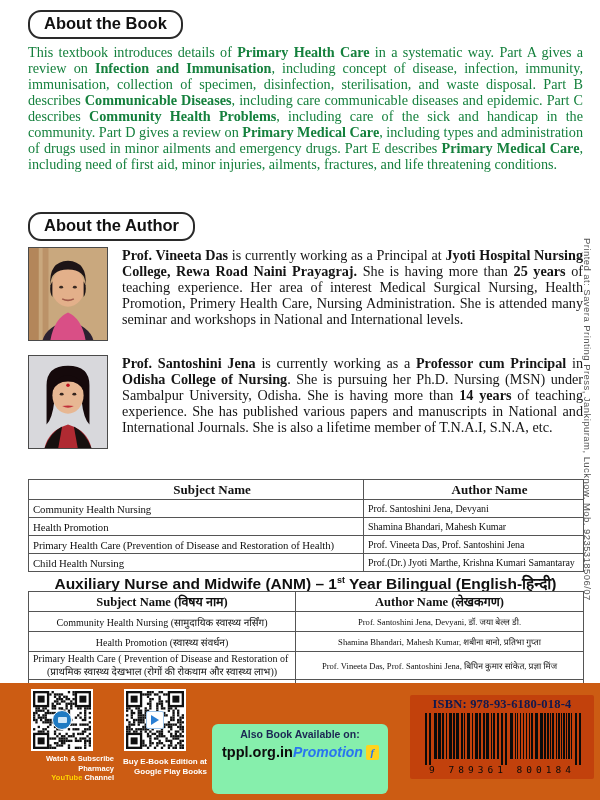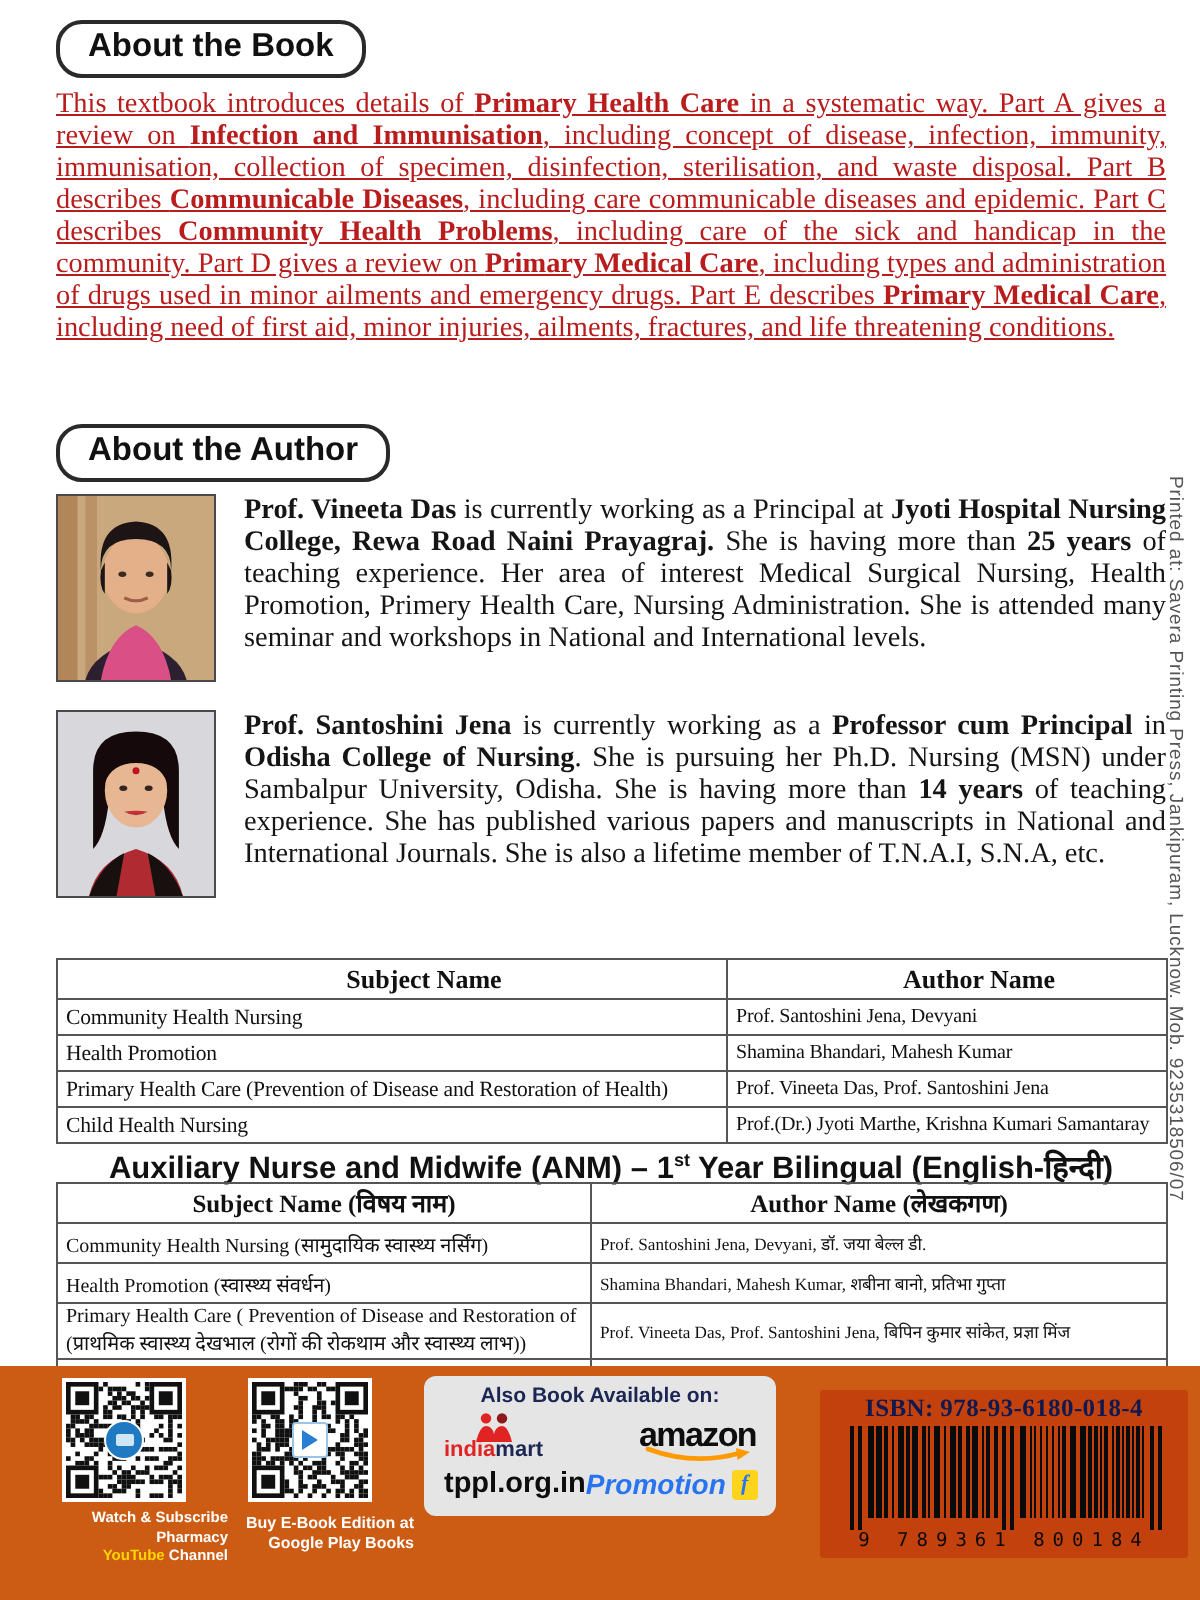--- a/index.html
+++ b/index.html
@@ -9,21 +9,21 @@
   html,body{margin:0;padding:0;background:#888;}
   .page{position:relative;width:600px;height:800px;background:#ffffff;overflow:hidden;
         font-family:"Liberation Serif",serif;color:var(--ink);margin:0 auto;}
 
   .badge{position:absolute;left:28px;border:2.5px solid #2a2a2a;border-radius:13px;
          padding:2px 14px 4px;font:bold 16.5px "Liberation Sans",sans-serif;color:#111;background:#fff;}
   .badge.book{top:10px;}
   .badge.author{top:212px;}
 
   .para{position:absolute;left:28px;width:555px;font-size:14.2px;line-height:16px;
-        text-align:justify;color:#b91c1c;text-decoration:underline;}
+        text-align:justify;color:#15803d;}
   .para.book{top:44px;}
   .bio{position:absolute;left:122px;width:461px;font-size:14.2px;line-height:16px;
        text-align:justify;color:#151515;}
   .bio.a1{top:247px;}
   .bio.a2{top:355px;}
 
   .photo{position:absolute;left:28px;width:80px;height:94px;border:1px solid #4a4a4a;
          box-sizing:border-box;background:#ccc;}
   .photo.a1{top:247px;}
   .photo.a2{top:355px;}
@@ -38,21 +38,21 @@
   table.grid{position:absolute;left:28px;width:555px;border-collapse:collapse;table-layout:fixed;}
   table.grid th,table.grid td{border:1px solid #555;padding:1px 4px;vertical-align:middle;
        overflow:hidden;white-space:nowrap;}
   table.grid th{text-align:center;font-weight:bold;}
   table.t1g{top:479px;}
   table.t1g th{font-size:13px;height:17px;padding-left:36px;}
   table.t1g td{font-size:10.8px;height:15px;letter-spacing:-0.1px;}
   table.t1g td.c2{font-size:10px;}
   table.t2g{top:591px;}
   table.t2g th{font-size:12.5px;height:16px;font-family:"Liberation Serif","DejaVu Sans",serif;}
-  table.t2g td{font-size:10px;height:17px;font-family:"Liberation Serif","DejaVu Sans",serif;}
+  table.t2g td{font-size:10px;height:17px;font-family:"Liberation Serif","DejaVu Sans",serif;text-align:center;}
   table.t2g td.c2{font-size:8.6px;}
   table.t2g td .line{display:block;white-space:nowrap;overflow:hidden;}
 
   .band{position:absolute;left:0;top:683px;width:600px;height:117px;background:var(--orange);}
 
   .qr{position:absolute;top:689px;width:62px;height:62px;background:#fff;padding:2px;box-sizing:border-box;}
   .qr.q1{left:31px;} .qr.q2{left:124px;}
   .qr svg{display:block;width:100%;height:100%;}
   .qr .center-logo{position:absolute;left:50%;top:50%;transform:translate(-50%,-50%);}
   .logo-circle{width:18px;height:18px;border-radius:50%;background:#1f7ac2;border:1.5px solid #fff;
@@ -60,21 +60,21 @@
   .logo-circle .cam{width:9px;height:6px;background:#cfe6f7;border-radius:1px;}
   .logo-play{width:16px;height:16px;background:#fff;border:1px solid #9cc3e8;border-radius:2px;
              display:flex;align-items:center;justify-content:center;}
   .logo-play .tri{width:0;height:0;border-left:8px solid #2a7fd4;border-top:5px solid transparent;border-bottom:5px solid transparent;}
 
   .qr-cap{position:absolute;top:754px;width:104px;text-align:right;color:#fff;
           font:bold 7.5px "Liberation Sans",sans-serif;line-height:9.5px;}
   .qr-cap.c1{left:10px;} .qr-cap.c2{left:103px;top:757px;font-size:8px;}
   .qr-cap .yt{color:var(--yt_yellow);}
 
-  .logo-box{position:absolute;left:212px;top:688px;width:176px;height:70px;background:#e5e5e5;
+  .logo-box{position:absolute;left:212px;top:724px;width:176px;height:70px;background:#86efac;
             border-radius:6px;font-family:"Liberation Sans",sans-serif;}
   .avail{text-align:center;font-weight:bold;font-size:10.5px;color:var(--navy);padding-top:4px;}
   .logo-row{display:flex;justify-content:space-between;align-items:center;padding:0 10px;}
   .im{display:flex;flex-direction:column;align-items:center;line-height:9px;margin-top:2px;}
   .im-word{font-weight:bold;font-size:11px;}
   .im-word .in{color:var(--red);} .im-word .mart{color:var(--navy);}
   .amazon{position:relative;font:bold 17px "Liberation Sans",sans-serif;letter-spacing:-0.8px;color:#0d0d0d;margin-top:2px;}
   .amazon svg{position:absolute;left:2px;top:15px;}
   .tppl{font:bold 14.5px "Liberation Sans",sans-serif;color:#0d0d0d;margin-top:4px;}
   .fk{display:flex;align-items:center;gap:3px;margin-top:4px;}
@@ -698,37 +698,20 @@
       </div>
   </div>
   <div class="qr-cap c2">
     <div>Buy E-Book Edition at</div>
     <div>Google Play Books</div>
   </div>
 
   <div class="logo-box">
     <div class="avail">Also Book Available on:</div>
     <div class="logo-row">
-      <div class="im">
-        <svg width="22" height="15" viewBox="0 0 22 15">
-          <circle cx="7" cy="3.2" r="2.6" fill="#e02424"></circle>
-          <circle cx="15" cy="3.2" r="2.6" fill="#8c1a1a"></circle>
-          <path d="M2 15 Q4 7 7 7 Q10 7 11 11 Q12 7 15 7 Q18 7 20 15 Z" fill="#e02424"></path>
-        </svg>
-        <div class="im-word"><span class="in">india</span><span class="mart">mart</span></div>
-      </div>
-      <div class="amazon">
-        <span>amazon</span>
-        <svg width="58" height="11" viewBox="0 0 58 11">
-          <path d="M2 1.5 Q25 10 48 3.5" stroke="#ff9900" stroke-width="2.4" fill="none" stroke-linecap="round"></path>
-          <path d="M46 1 L53 3 L46.8 7 Z" fill="#ff9900"></path>
-        </svg>
-      </div>
-    </div>
-    <div class="logo-row">
       <div class="tppl">tppl.org.in</div>
       <div class="fk">
         <span class="fk-word">Promotion</span>
         <span class="fk-icon">f</span>
       </div>
     </div>
   </div>
 
   <div class="isbn-box">
     <div class="isbn-label">ISBN: 978-93-6180-018-4</div>

